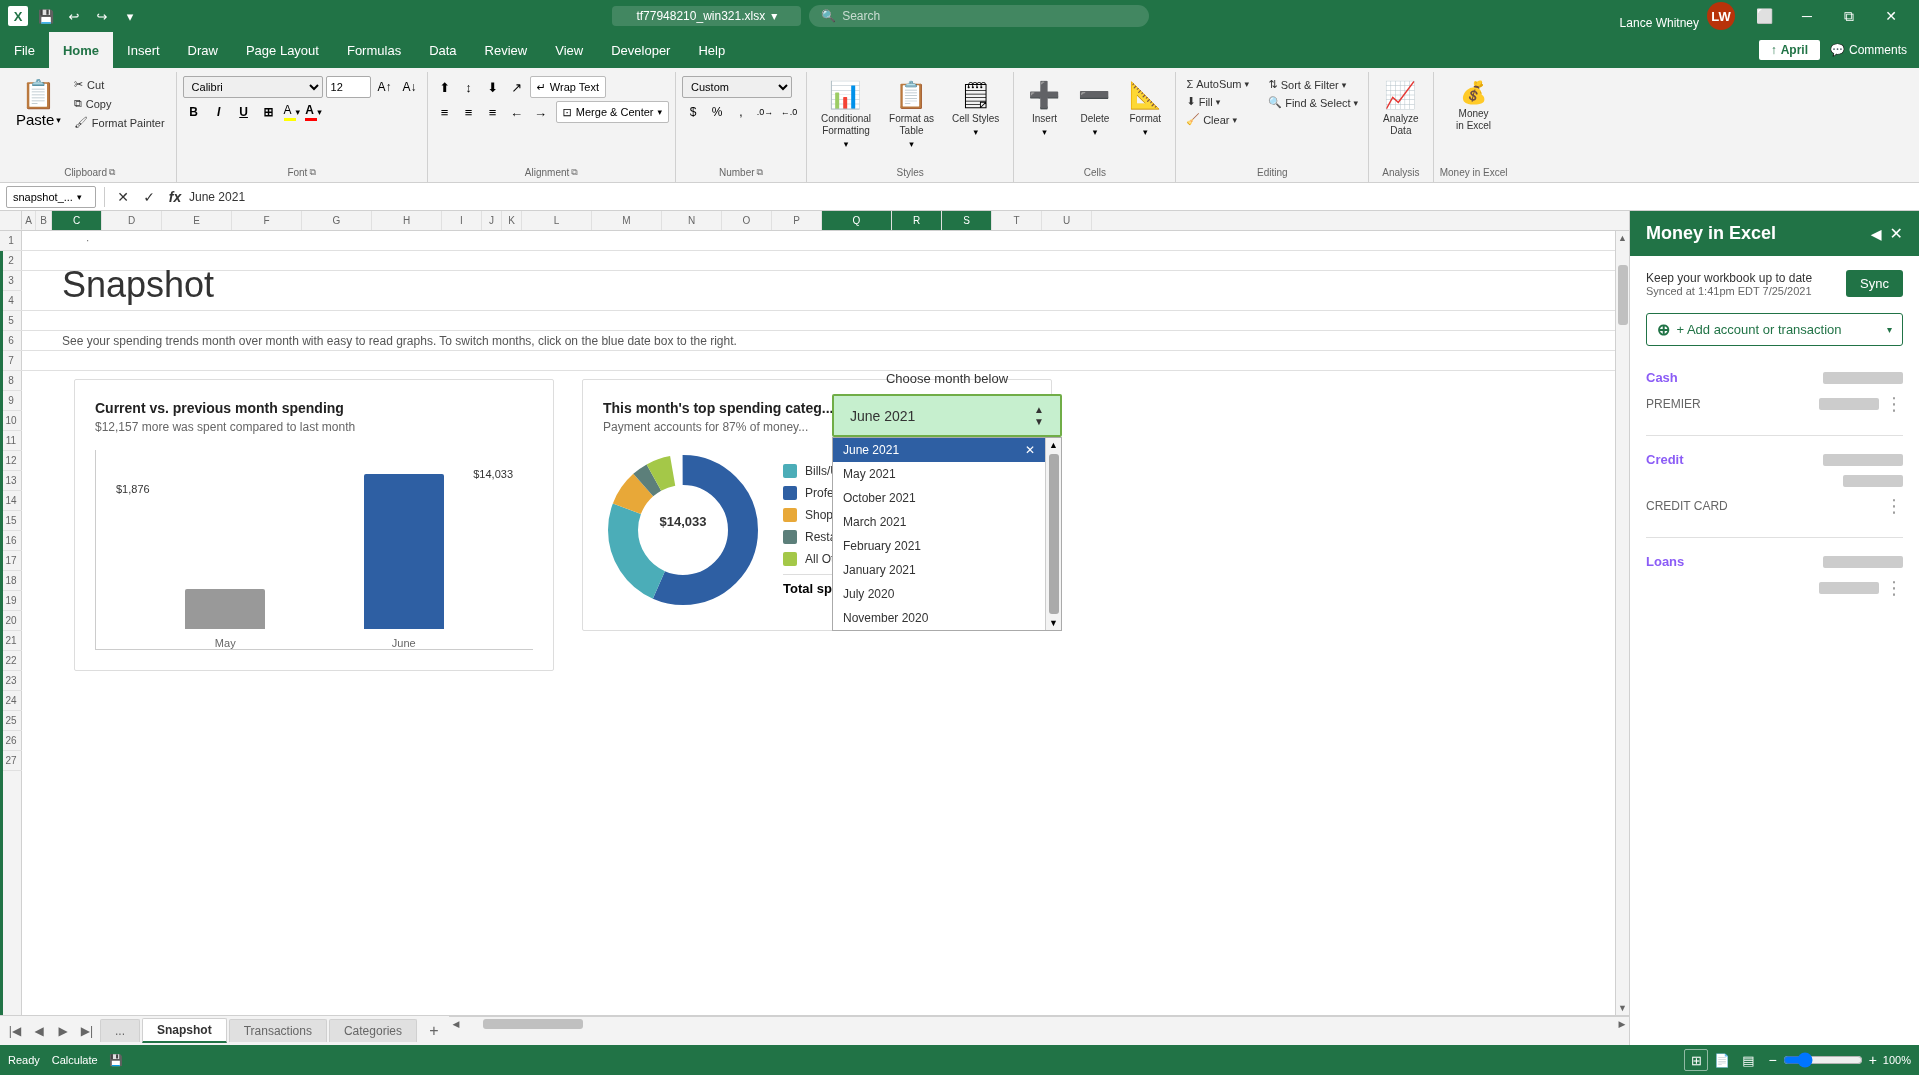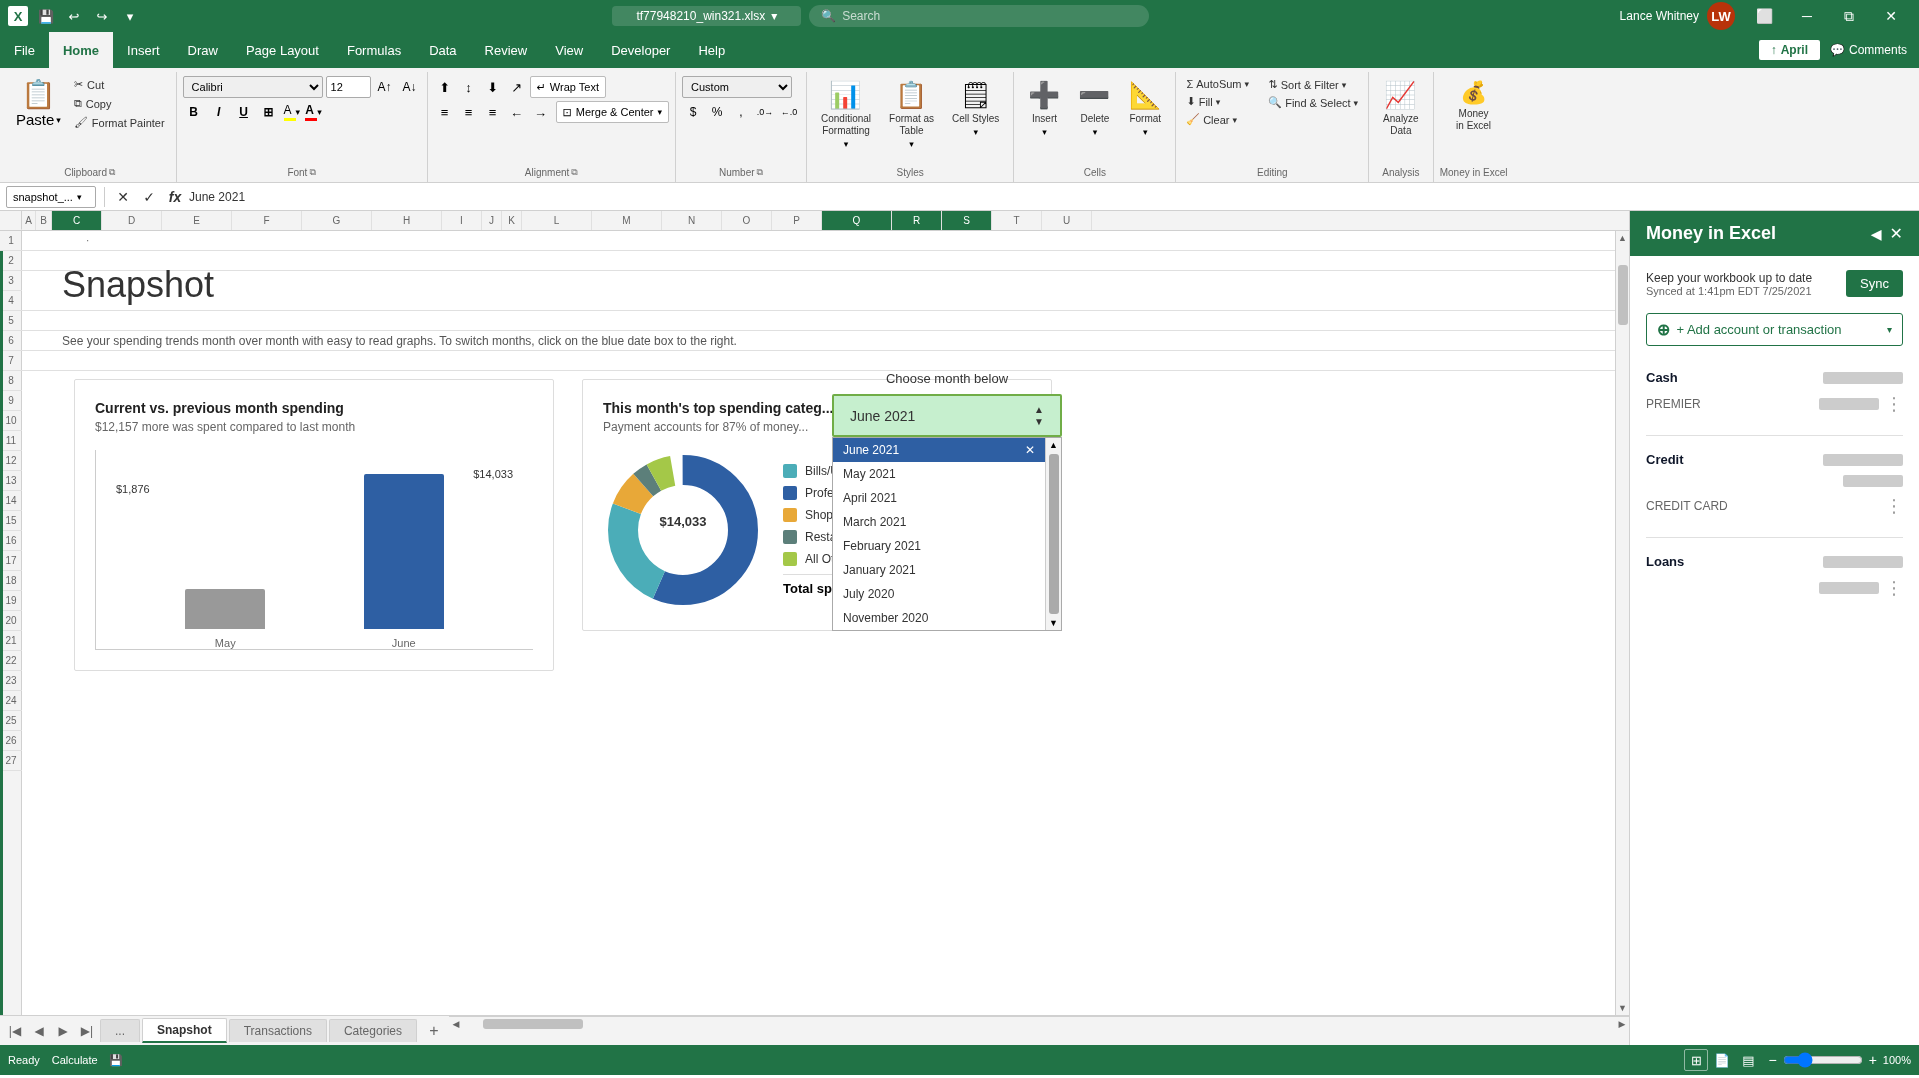--- a/index.html
+++ b/index.html
@@ -27,21 +27,21 @@
     }
     .search-bar {
       background: rgba(255,255,255,0.15);
       border-radius: 20px;
       padding: 4px 12px;
       display: flex; align-items: center; gap: 6px;
       width: 340px;
       color: #fff;
       font-size: 12px;
     }
-    .user-info { display: flex; align-items: center; gap: 8px; font-size: 12px; }
+    .user-info { display: flex; align-items: flex-end; gap: 8px; font-size: 12px; }
     .avatar { width: 28px; height: 28px; border-radius: 50%; background: #c0392b; display: flex; align-items: center; justify-content: center; color: #fff; font-weight: bold; font-size: 13px; overflow: hidden; }
     .win-controls { display: flex; gap: 2px; }
     .win-btn { width: 40px; height: 32px; display: flex; align-items: center; justify-content: center; cursor: pointer; font-size: 14px; color: #fff; }
     .qat { display: flex; align-items: center; gap: 4px; }
     .qat-btn { width: 24px; height: 24px; display: flex; align-items: center; justify-content: center; cursor: pointer; border-radius: 2px; color: #fff; font-size: 13px; }
 
     
     .ribbon { background: #f3f3f3; border-bottom: 1px solid #d0d0d0; }
     .ribbon-tabs { display: flex; background: #217346; height: 36px; }
     .ribbon-tab { padding: 0 14px; display: flex; align-items: center; color: #fff; font-size: 13px; cursor: pointer; height: 36px; }
@@ -118,21 +118,21 @@
     .sidebar-tab { padding: 8px 14px; font-size: 13px; cursor: pointer; color: #333; border-bottom: 3px solid transparent; margin-bottom: -2px; }
     .sidebar-tab.active { color: #217346; border-bottom-color: #217346; font-weight: 600; }
     .sidebar-body { padding: 14px 16px; overflow-y: auto; flex: 1; }
     .sync-row { display: flex; align-items: center; justify-content: space-between; margin-bottom: 16px; gap: 10px; }
     .sync-text { font-size: 12px; color: #333; }
     .sync-subtext { font-size: 11px; color: #666; }
     .sync-btn { background: #217346; color: #fff; border: none; border-radius: 3px; padding: 6px 14px; font-size: 13px; cursor: pointer; white-space: nowrap; }
     .add-account-row { display: flex; align-items: center; gap: 6px; color: #217346; font-size: 13px; cursor: pointer; margin-bottom: 20px; border: 1px solid #217346; border-radius: 3px; padding: 6px 10px; }
     .account-section { margin-bottom: 16px; }
     .account-row { display: flex; align-items: center; justify-content: space-between; padding: 4px 0; }
-    .account-name { font-size: 13px; color: #0f172a; font-weight: 600; }
+    .account-name { font-size: 13px; color: #8b5cf6; font-weight: 600; }
     .account-blurred { background: #ccc; height: 12px; border-radius: 2px; width: 80px; }
     .account-sub { display: flex; align-items: center; justify-content: space-between; padding: 4px 0; }
     .account-sub-name { font-size: 12px; color: #666; }
     .account-more { font-size: 18px; color: #999; cursor: pointer; }
     .section-divider { height: 1px; background: #e0e0e0; margin: 12px 0; }
 
     
     .status-bar { height: 30px; background: #217346; display: flex; align-items: center; justify-content: space-between; padding: 0 8px; color: #fff; font-size: 11px; }
     .status-left { display: flex; align-items: center; gap: 12px; }
     .status-right { display: flex; align-items: center; gap: 8px; }
@@ -649,21 +649,21 @@
 
             <div style="position:relative;width:230px;">
               <div class="month-dropdown-list">
                 <div style="display:flex;flex-direction:row;">
                   <div style="flex:1;">
                     <div class="month-option selected">
                       <span>June 2021</span>
                       <span>✕</span>
                     </div>
                     <div class="month-option">May 2021</div>
-                    <div class="month-option">April 2021</div>
+                    <div class="month-option">October 2021</div>
                     <div class="month-option">March 2021</div>
                     <div class="month-option">February 2021</div>
                     <div class="month-option">January 2021</div>
                     <div class="month-option">July 2020</div>
                     <div class="month-option">November 2020</div>
                   </div>
 
                   <div style="width:16px;border-left:1px solid #ccc;background:#f3f3f3;display:flex;flex-direction:column;align-items:center;">
                     <div style="font-size:9px;cursor:pointer;padding:2px;">▲</div>
                     <div style="flex:1;width:10px;background:#aaa;border-radius:3px;margin:2px;min-height:20px;"></div>

